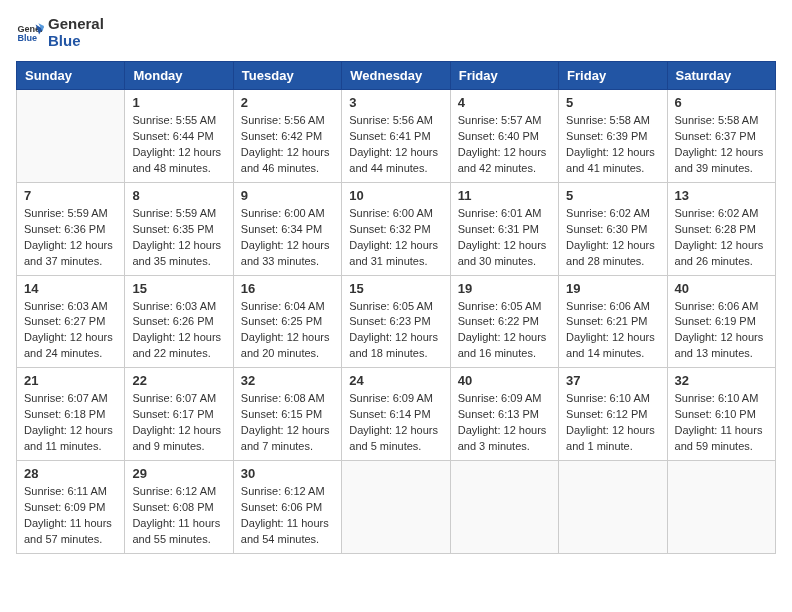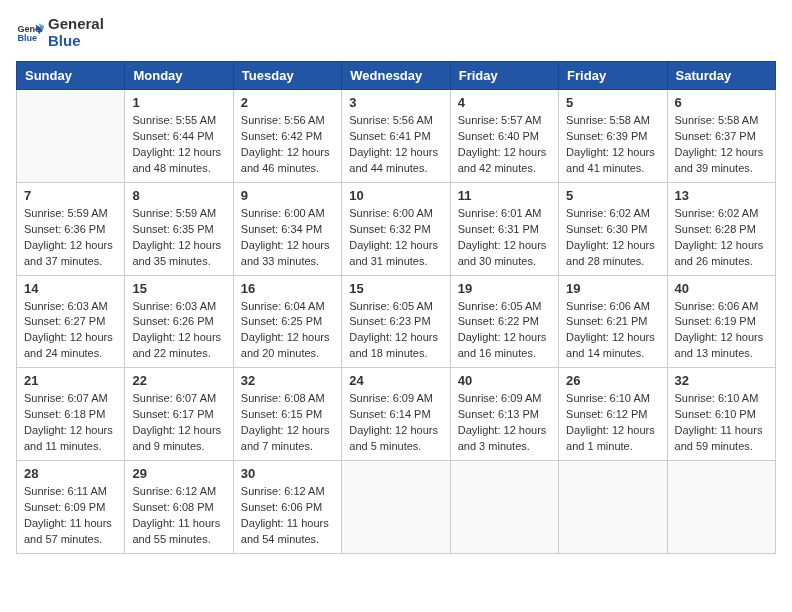--- a/index.html
+++ b/index.html
@@ -212,21 +212,21 @@
         </td>
         <td>
           <span class="day-num">24</span>
           <div class="day-info">Sunrise: 6:09 AM<br>Sunset: 6:14 PM<br>Daylight: 12 hours<br>and 5 minutes.</div>
         </td>
         <td>
           <span class="day-num">40</span>
           <div class="day-info">Sunrise: 6:09 AM<br>Sunset: 6:13 PM<br>Daylight: 12 hours<br>and 3 minutes.</div>
         </td>
         <td>
-          <span class="day-num">26</span>
+          <span class="day-num">37</span>
           <div class="day-info">Sunrise: 6:10 AM<br>Sunset: 6:12 PM<br>Daylight: 12 hours<br>and 1 minute.</div>
         </td>
         <td>
           <span class="day-num">32</span>
           <div class="day-info">Sunrise: 6:10 AM<br>Sunset: 6:10 PM<br>Daylight: 11 hours<br>and 59 minutes.</div>
         </td>
       </tr>
       <tr>
         <td>
           <span class="day-num">28</span>

